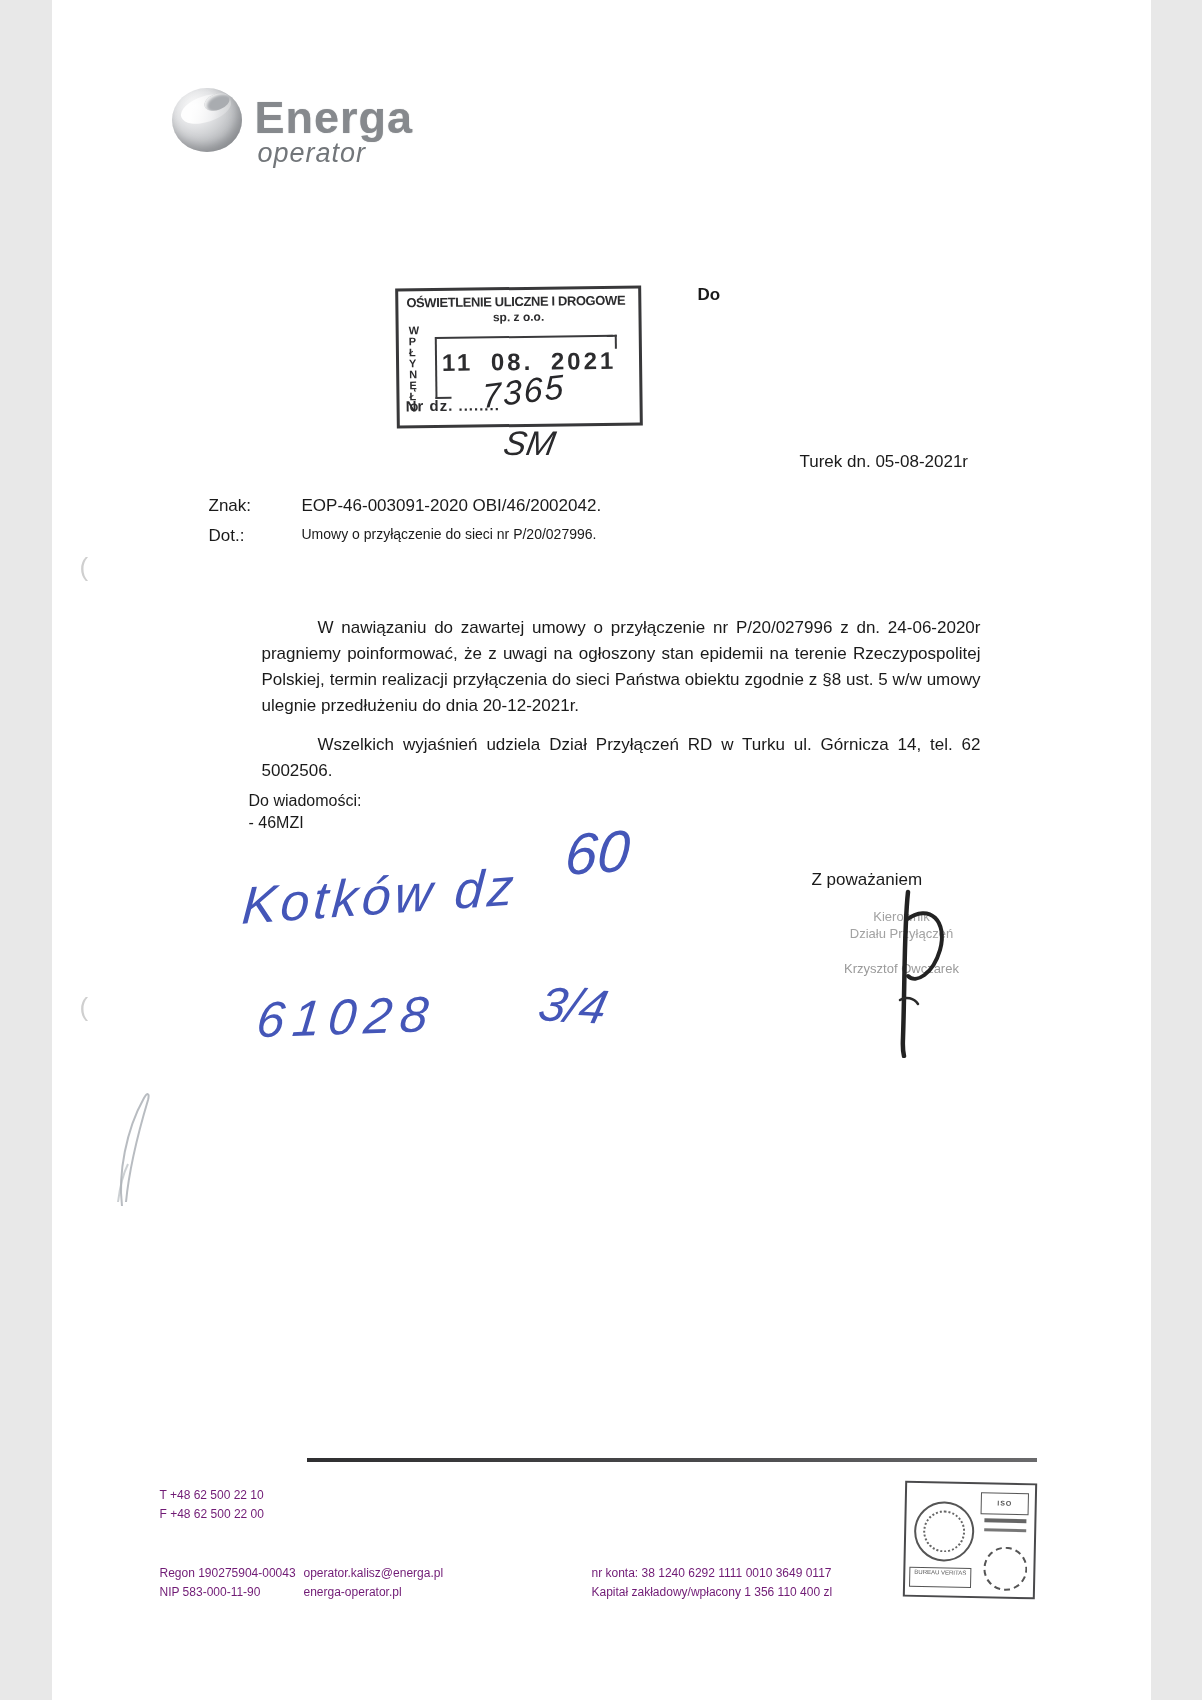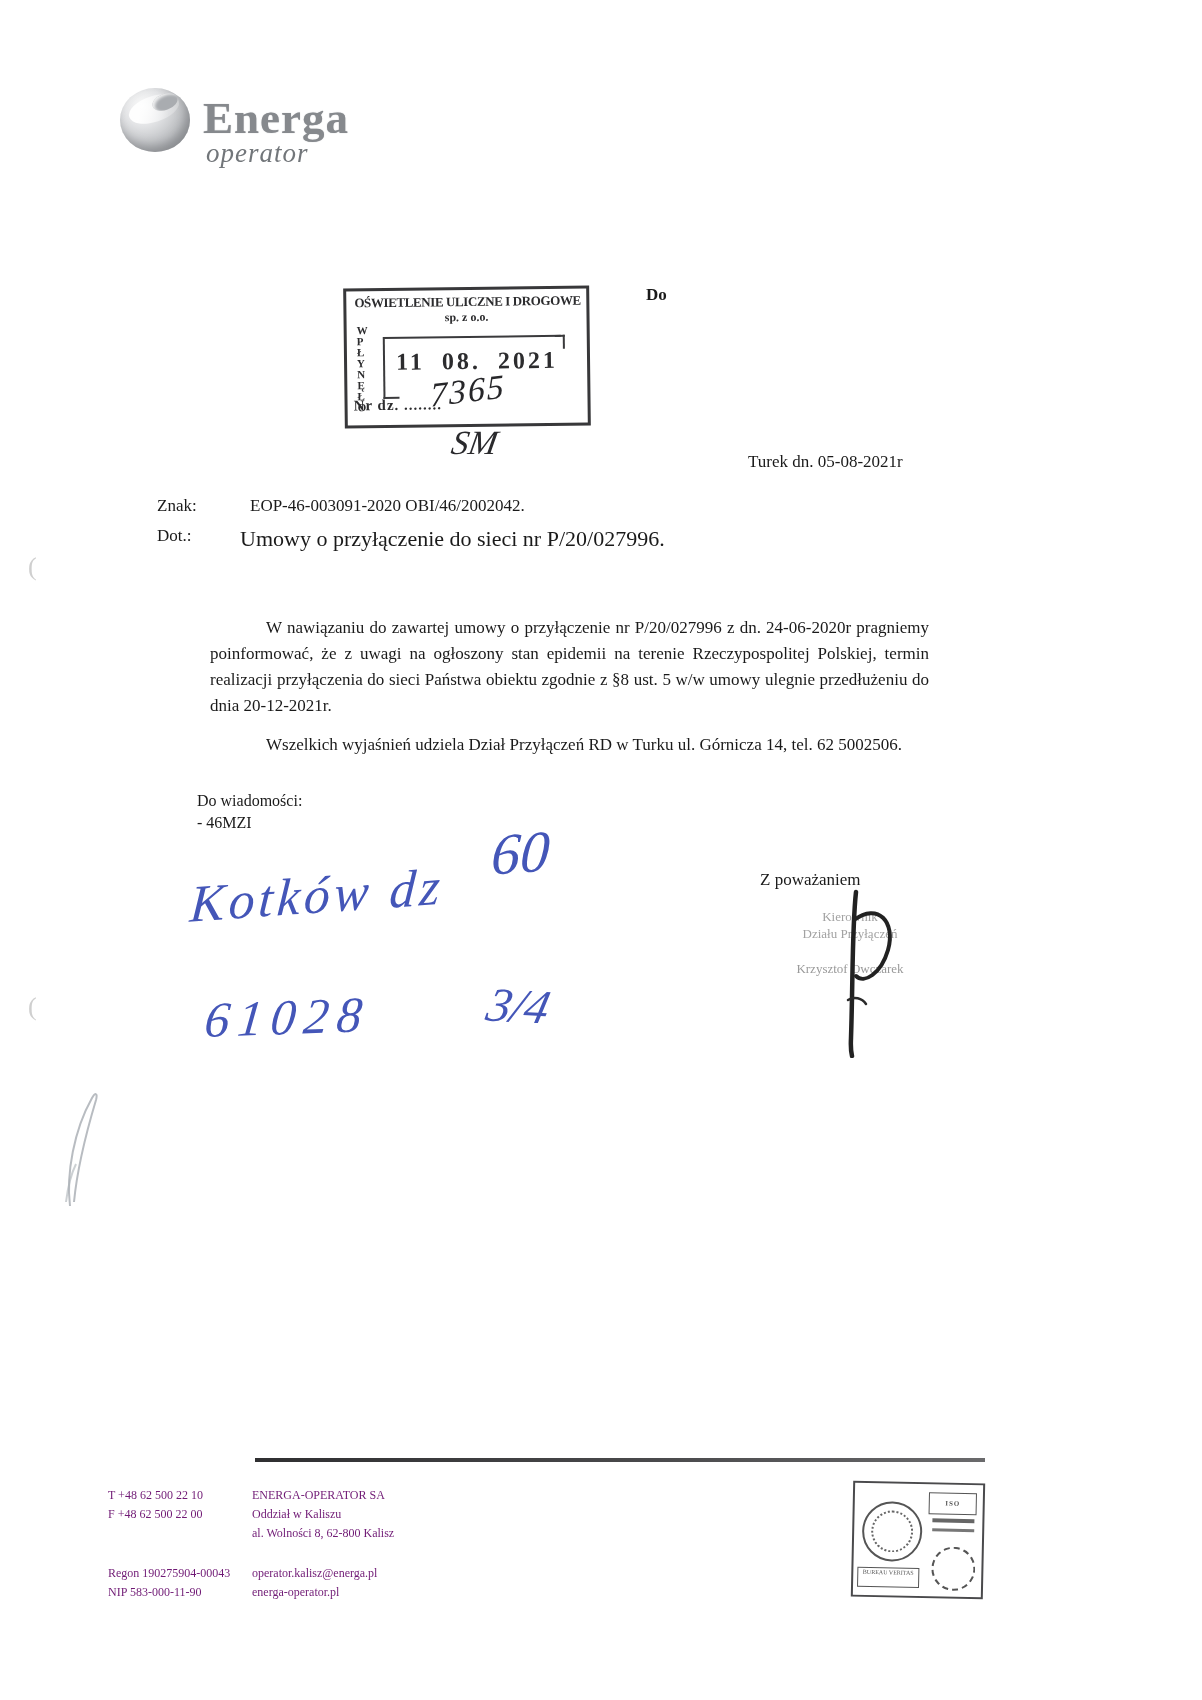--- a/index.html
+++ b/index.html
@@ -1,21 +1,21 @@
 <!DOCTYPE html>
 <html><head>
 <meta charset="utf-8">
 <style>
   html,body{margin:0;padding:0;background:#e8e8e8;}
   .page{
     position:relative;
-    width:1202px;height:1700px;
+    width:1099px;height:1700px;
     margin:0 auto;
     background:#ffffff;
-    font-family:Liberation Serif, serif;
+    font-family:Liberation Sans, sans-serif;
     color:#1a1a1a;
     overflow:hidden;
   }
   .abs{position:absolute;}
 
   
   .logo-sphere{
     left:120px;top:88px;width:70px;height:64px;border-radius:50%;
     background:radial-gradient(circle at 32% 28%, #fafafa 0%, #e3e4e6 30%, #bdbfc2 62%, #9a9da1 85%, #8d9095 100%);
     box-shadow:inset -4px -6px 10px rgba(120,122,126,.55);
@@ -73,21 +73,21 @@
   
   .do-label{left:646px;top:285px;font-size:17px;font-weight:bold;}
   .recipient{left:690px;top:285px;font-size:17px;font-weight:bold;line-height:26px;}
 
   
   .dateline{left:748px;top:452px;font-size:17px;}
   .ref-label{font-size:17px;}
   .znak-label{left:157px;top:496px;}
   .znak-value{left:250px;top:496px;font-size:17px;}
   .dot-label{left:157px;top:526px;}
-  .dot-value{left:240px;top:526px;font-size:22px;}
+  .dot-value{left:250px;top:526px;font-size:14px;}
 
   
   .body-block{left:197px;top:602px;width:745px;font-size:17px;line-height:26px;
     text-align:justify;}
   .body-block p{margin:13px;text-indent:56px;}
 
   
   .cc{left:197px;top:790px;font-size:16px;line-height:22px;}
 
   
@@ -211,30 +211,29 @@
 
   <div class="abs foot f-c1a">
     <div>T +48 62 500 22 10</div>
     <div>F +48 62 500 22 00</div>
   </div>
   <div class="abs foot f-c1b">
     <div>Regon 190275904-00043</div>
     <div>NIP 583-000-11-90</div>
   </div>
 
-  <div class="abs foot f-c2a">
-    <div>ENERGA-OPERATOR SA</div>
-    <div>Oddział w Kaliszu</div>
-    <div>al. Wolności 8, 62-800 Kalisz</div>
-  </div>
   <div class="abs foot f-c2b">
     <div>operator.kalisz@energa.pl</div>
     <div>energa-operator.pl</div>
   </div>
 
+  <div class="abs foot f-c3b">
+    <div>nr konta: 38 1240 6292 1111 0010 3649 0117</div>
+    <div>Kapitał zakładowy/wpłacony 1 356 110 400 zl</div>
+  </div>
 
   <div class="abs cert">
     <div class="ring1"></div>
     <div class="ring2"></div>
     <div class="isoBox1">ISO</div>
     <div class="isoBox2">BUREAU VERITAS</div>
     <div class="tick"></div>
     <div class="tick2"></div>
   </div>
 

